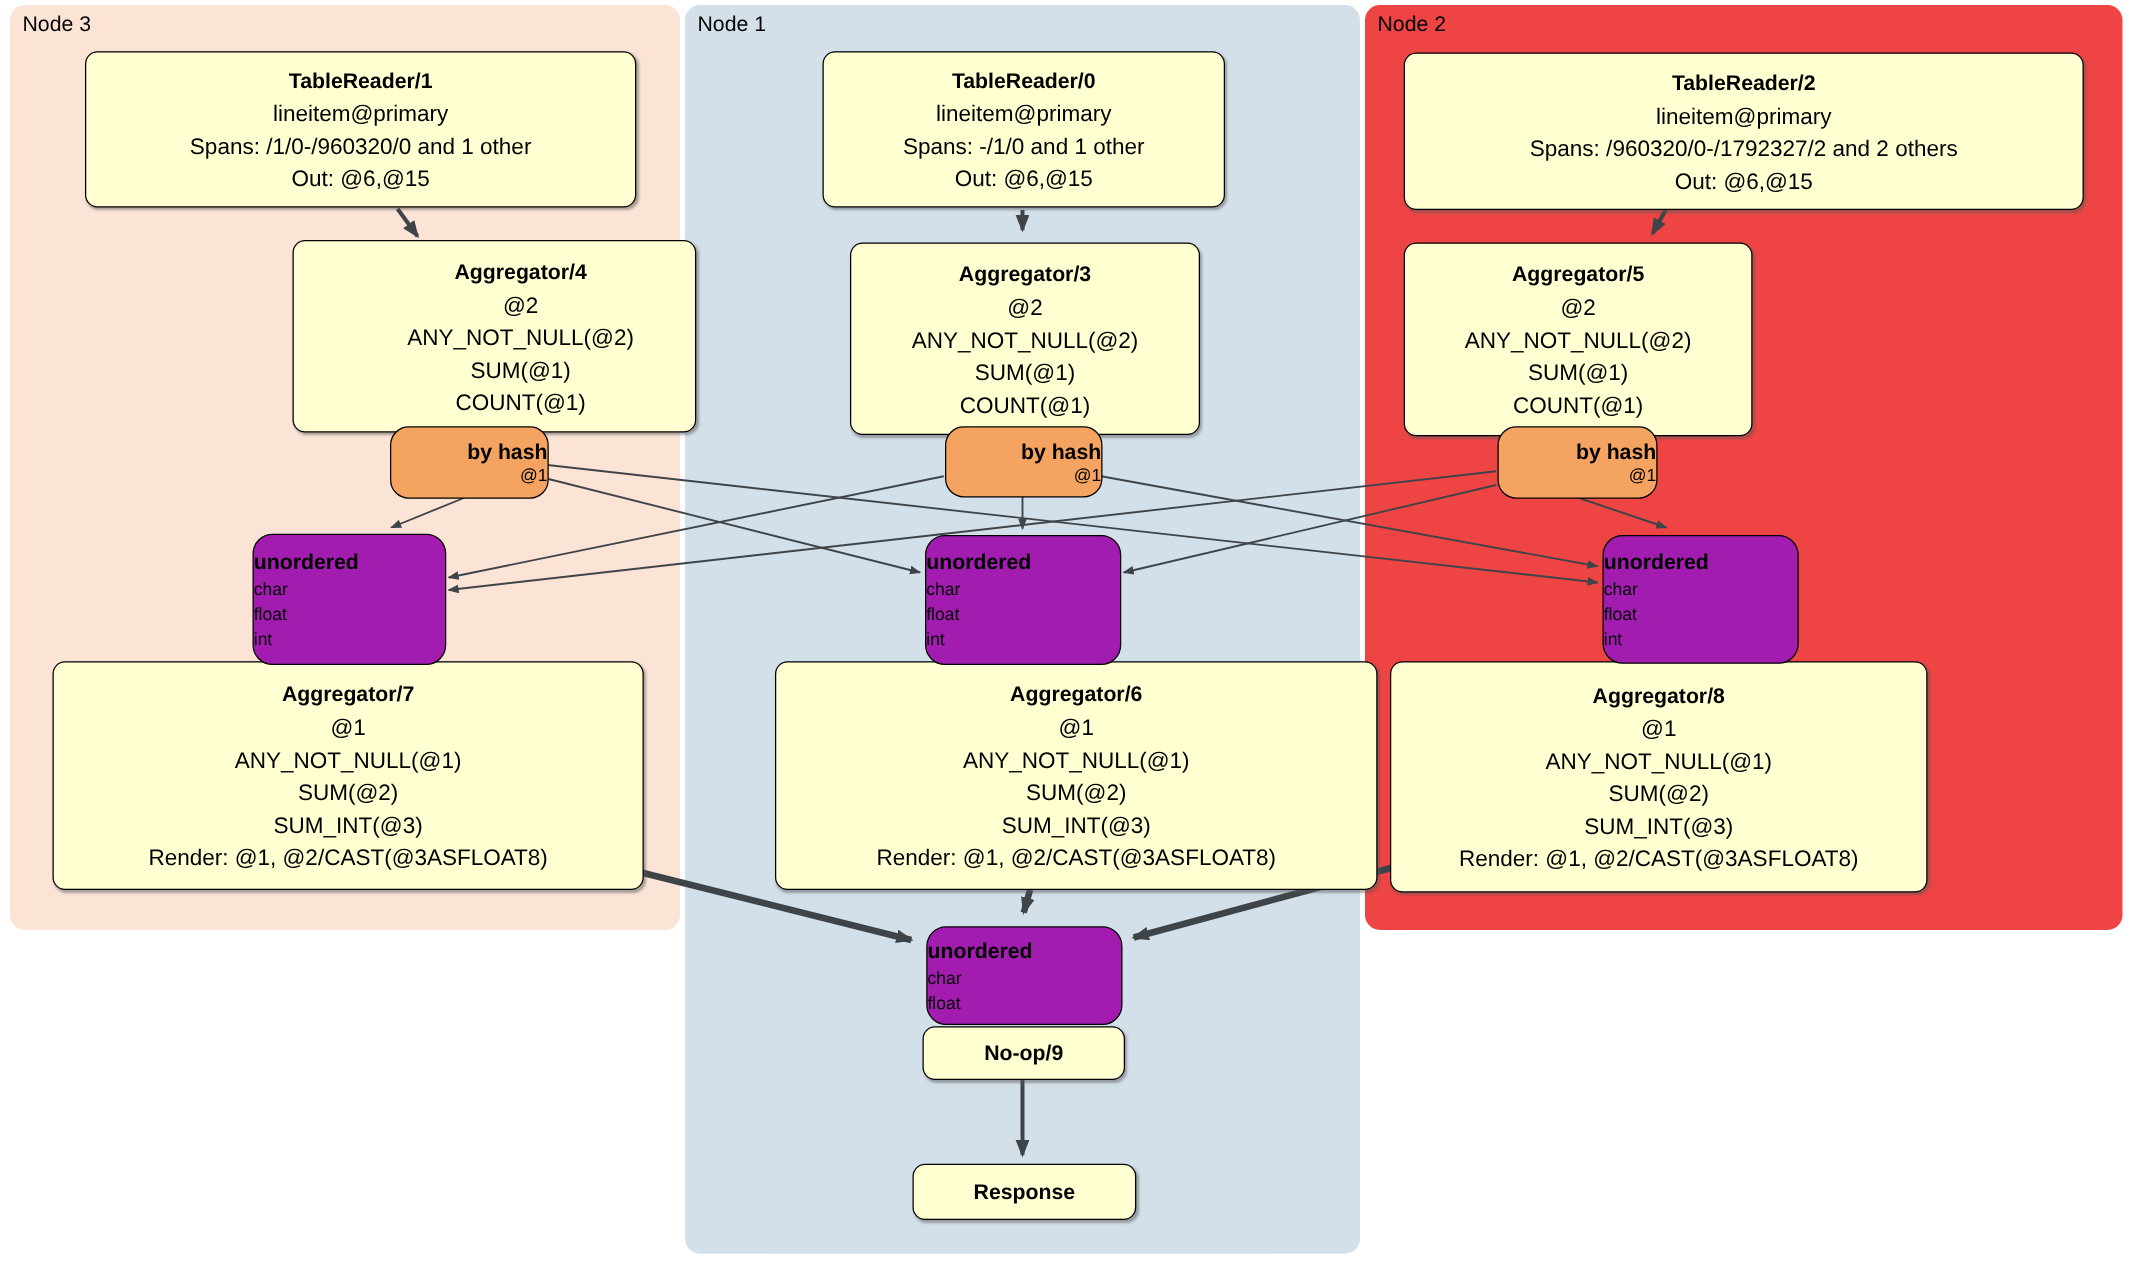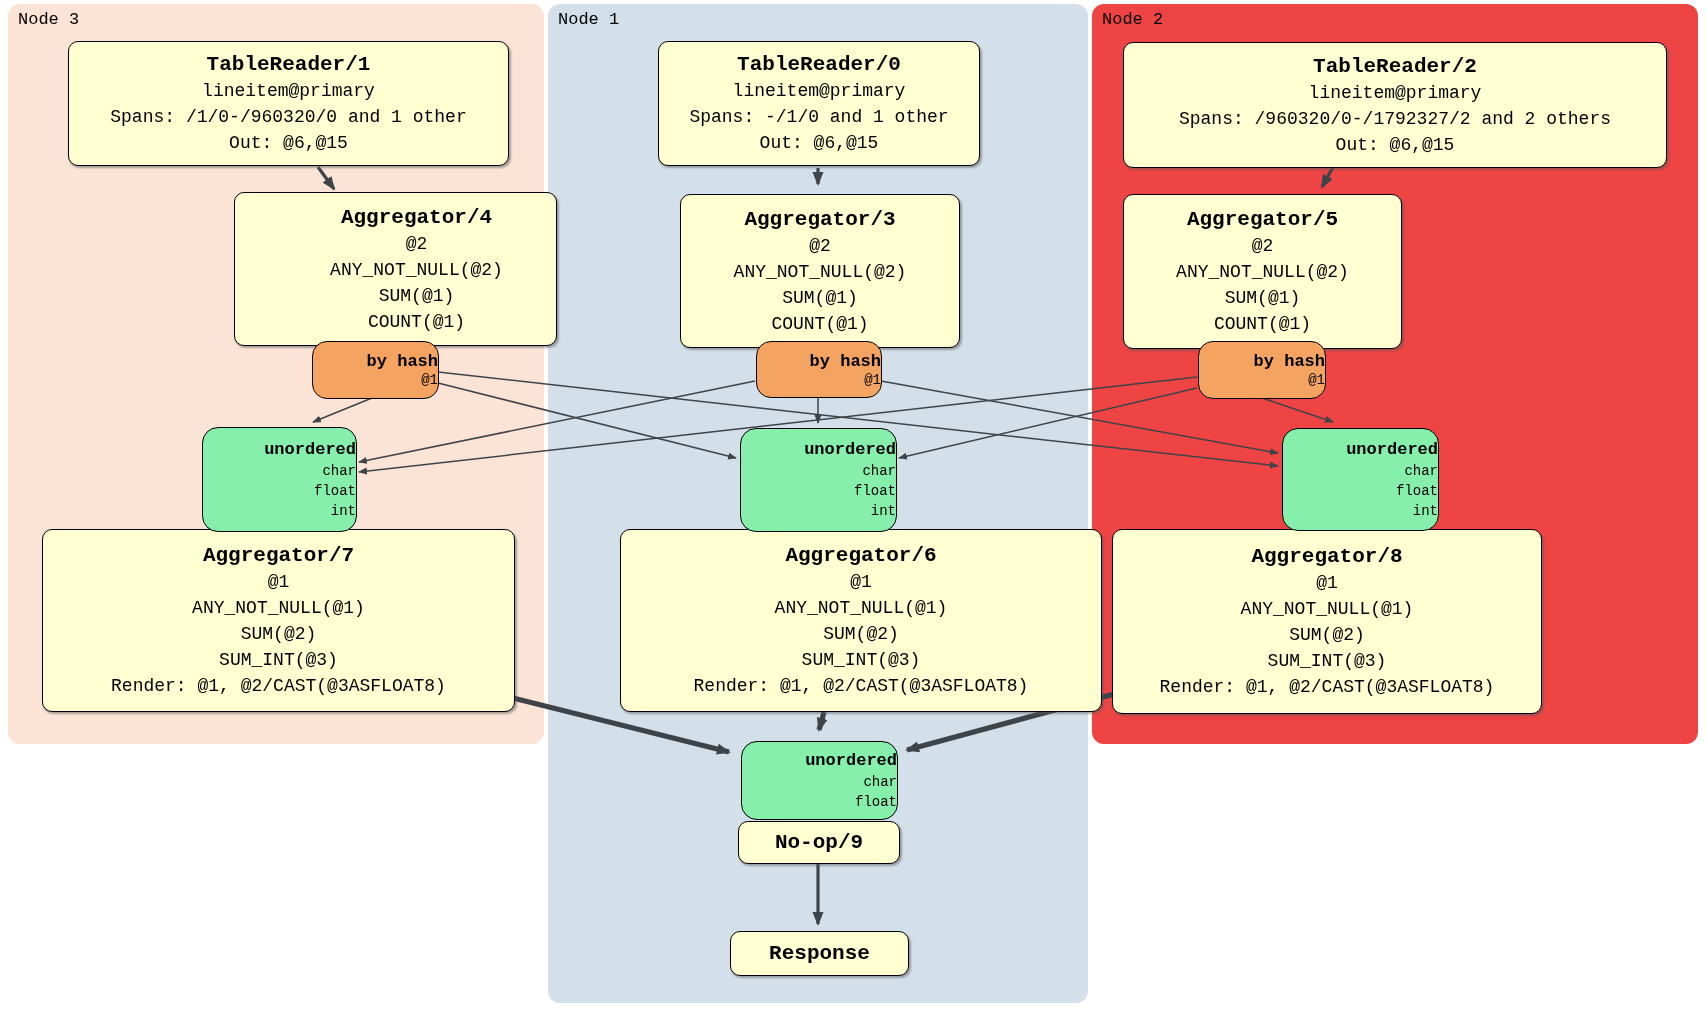--- a/index.html
+++ b/index.html
@@ -1,46 +1,46 @@
 <!DOCTYPE html>
 <html><head>
 <meta charset="utf-8">
 <style>
   html,body{margin:0;padding:0;background:#ffffff;}
   #canvas{
     position:relative;width:1706px;height:1016px;overflow:hidden;
-    font-family:Liberation Mono, monospace;color:#000;
+    font-family:Liberation Sans, sans-serif;color:#000;
   }
   .panel{position:absolute;border-radius:12px;}
   .panel-n3{background:#fbe3d6;}
   .panel-n1{background:#d3e0ea;}
   .panel-n2{background:#ef4444;}
   .plabel{position:absolute;top:6px;left:10px;font-size:17px;line-height:20px;color:#000;}
   svg#edges{position:absolute;left:0;top:0;z-index:1;}
   .e-thin{stroke:#3f4448;stroke-width:1.5;fill:none;}
   .e-med{stroke:#3f4448;stroke-width:3.2;fill:none;}
   .e-thick{stroke:#3f4448;stroke-width:5.2;fill:none;}
   .pbox{
     position:absolute;z-index:2;background:#ffffd2;border:1.6px solid #000;
     border-radius:10px;display:flex;flex-direction:column;align-items:center;
     justify-content:center;text-align:center;
     box-shadow:1.5px 2px 2px rgba(90,90,90,.5);
   }
-  .ptitle{font-size:21px;font-weight:bold;line-height:27px;white-space:nowrap;}
+  .ptitle{font-size:17px;font-weight:bold;line-height:27px;white-space:nowrap;}
   .pline{font-size:18px;line-height:26px;white-space:nowrap;}
   .router{
     position:absolute;z-index:3;background:#f4a460;border:1.4px solid #000;
     border-radius:15px;display:flex;flex-direction:column;align-items:flex-end;
     justify-content:center;text-align:center;
   }
   .rtitle{font-size:17px;font-weight:bold;line-height:21px;}
   .rkey{font-size:14px;line-height:17px;}
   .sync{
-    position:absolute;z-index:3;background:#86efac;border:1.4px solid #000;
-    border-radius:16px;display:flex;flex-direction:column;align-items:flex-end;
+    position:absolute;z-index:3;background:#a21caf;border:1.4px solid #000;
+    border-radius:16px;display:flex;flex-direction:column;align-items:flex-start;
     justify-content:center;text-align:center;
   }
   .stitle{font-size:17px;font-weight:bold;line-height:22px;}
   .sline{font-size:14px;line-height:20px;}
 </style>
 </head>
 <body>
 
 <div id="canvas">
 

